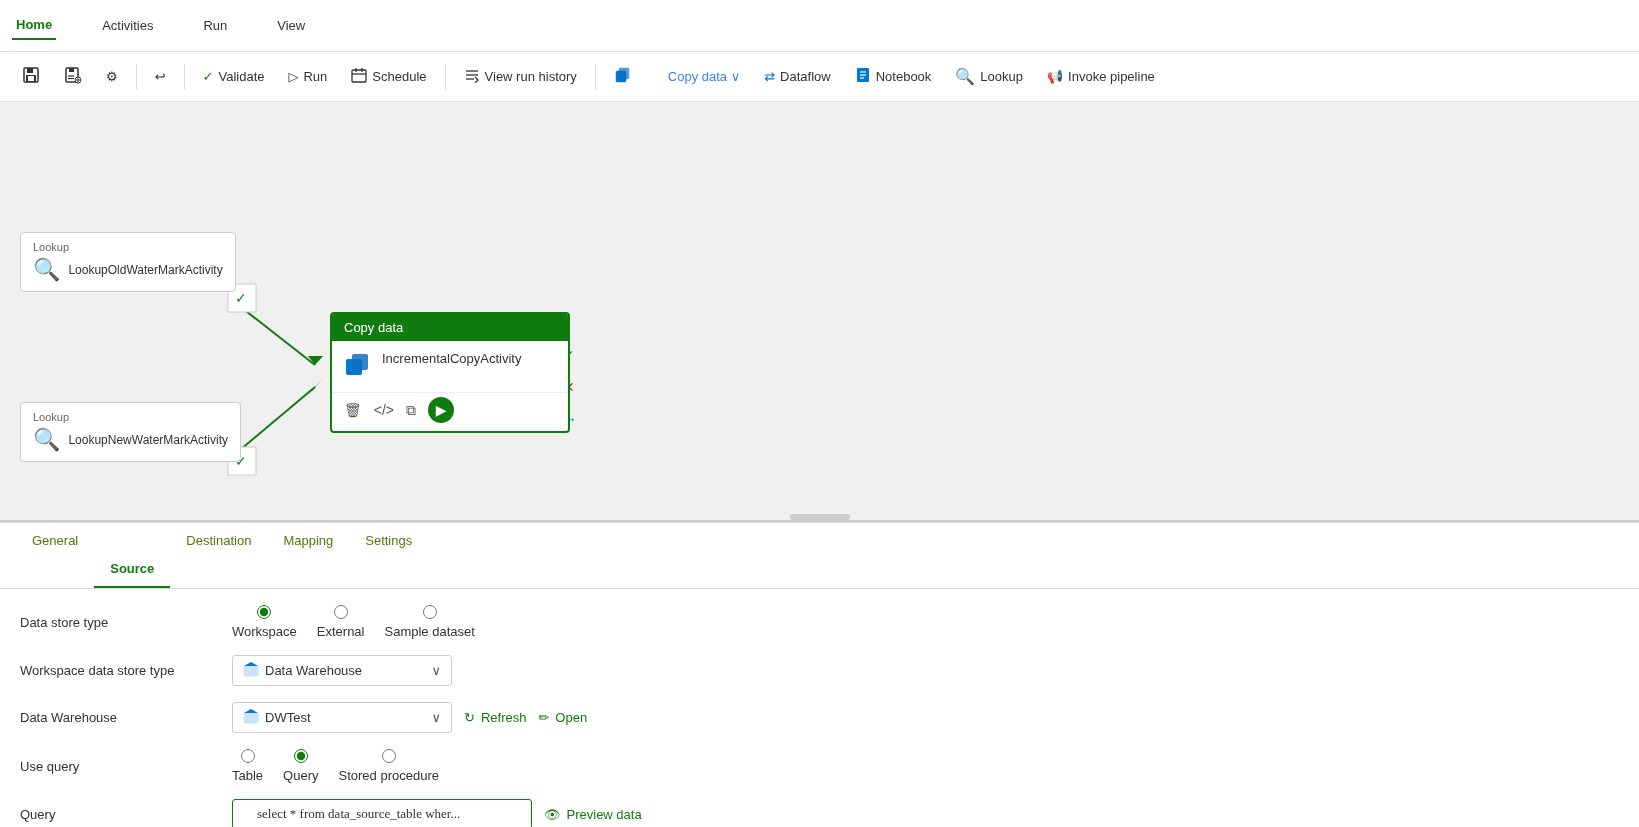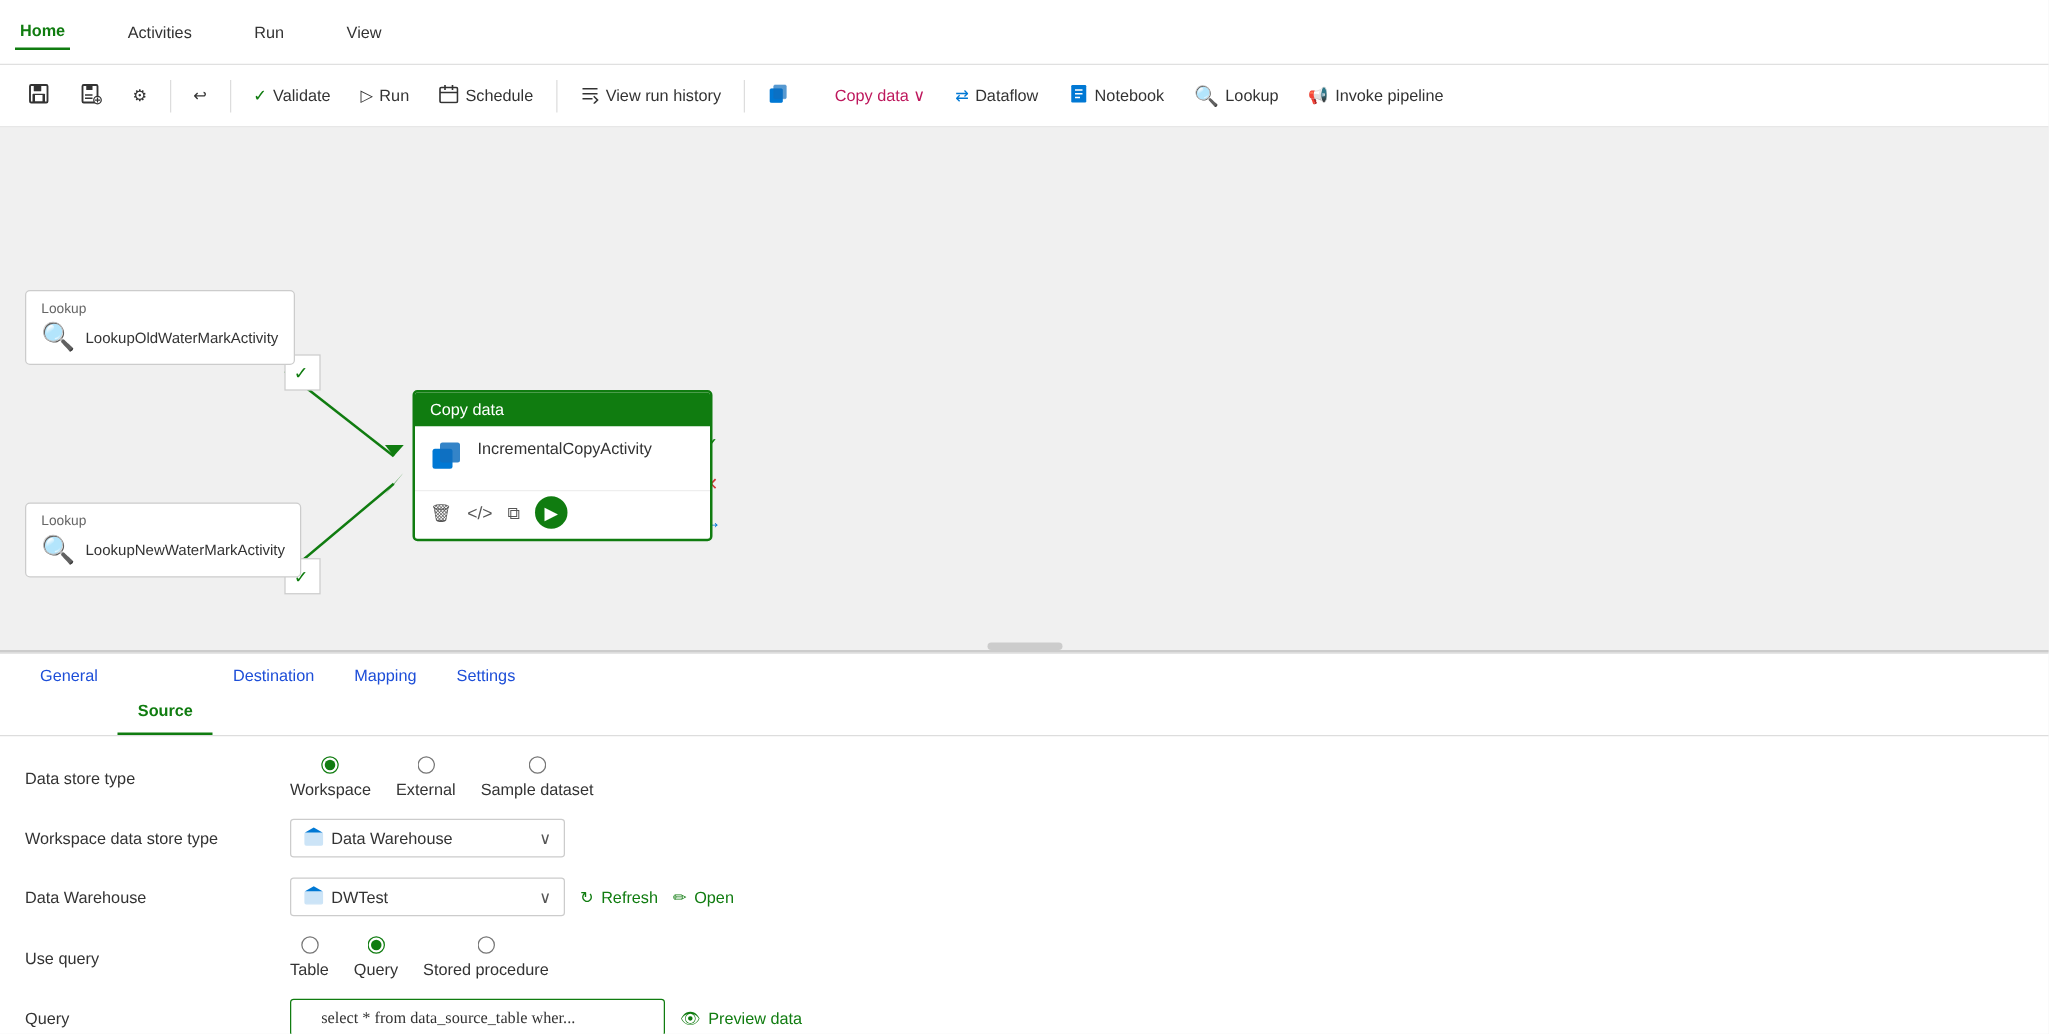--- a/index.html
+++ b/index.html
@@ -16,21 +16,21 @@
     
     .toolbar {
       display: flex; align-items: center; background: #fff; border-bottom: 1px solid #e0e0e0;
       padding: 4px 12px; height: 50px; gap: 4px;
     }
     .toolbar-btn {
       display: flex; align-items: center; gap: 5px; padding: 5px 10px; border: none; background: none;
       cursor: pointer; font-size: 13px; color: #333; border-radius: 3px; white-space: nowrap;
     }
     .toolbar-sep { width: 1px; height: 26px; background: #ddd; margin: 0 4px; }
-    .toolbar-btn-green { color: #be185d; gap: 36px; }
+    .toolbar-btn-green { color: #3b82f6; gap: 36px; }
 
     
     .canvas-area {
       background: #f0f0f0; position: relative; overflow: hidden;
       height: 420px; border-bottom: 2px solid #ccc;
     }
 
     
     .node-lookup {
       position: absolute; background: #fff; border: 1px solid #ccc; border-radius: 4px;
@@ -47,21 +47,21 @@
     .node-copy-body { padding: 10px 12px; display: flex; align-items: flex-start; gap: 10px; }
     .node-copy-actions { display: flex; align-items: center; gap: 12px; padding: 4px 12px 8px; border-top: 1px solid #eee; }
     .node-copy-action-btn { background: none; border: none; cursor: pointer; font-size: 14px; color: #555; }
 
     
     .bottom-panel { background: #fff; padding: 0; border-top: 1px solid #ddd; }
     .tabs-row {
       display: flex; border-bottom: 1px solid #ddd; padding: 0 16px; gap: 0;
     }
     .tab {
-      padding: 10px 16px; cursor: pointer; font-size: 13px; color: #1d4ed8; border-bottom: 2px solid transparent;
+      padding: 10px 16px; cursor: pointer; font-size: 13px; color: #4d7c0f; border-bottom: 2px solid transparent;
     }
     .tab.active { color: #107c10; border-bottom: 2px solid #107c10; font-weight: 600; margin-top: 28px; }
 
     
     .form-area { padding: 16px 20px; display: flex; flex-direction: column; gap: 16px; }
     .form-row { display: flex; align-items: center; gap: 12px; }
     .form-label { min-width: 200px; font-size: 13px; font-weight: 400; color: #333; }
     .radio-group { display: flex; align-items: center; gap: 20px; }
     .radio-item { display: flex; align-items: center; gap: 5px; cursor: pointer; font-size: 13px; flex-direction: column; }
     .radio-item input[type=radio] { accent-color: #107c10; width: 14px; height: 14px; }

